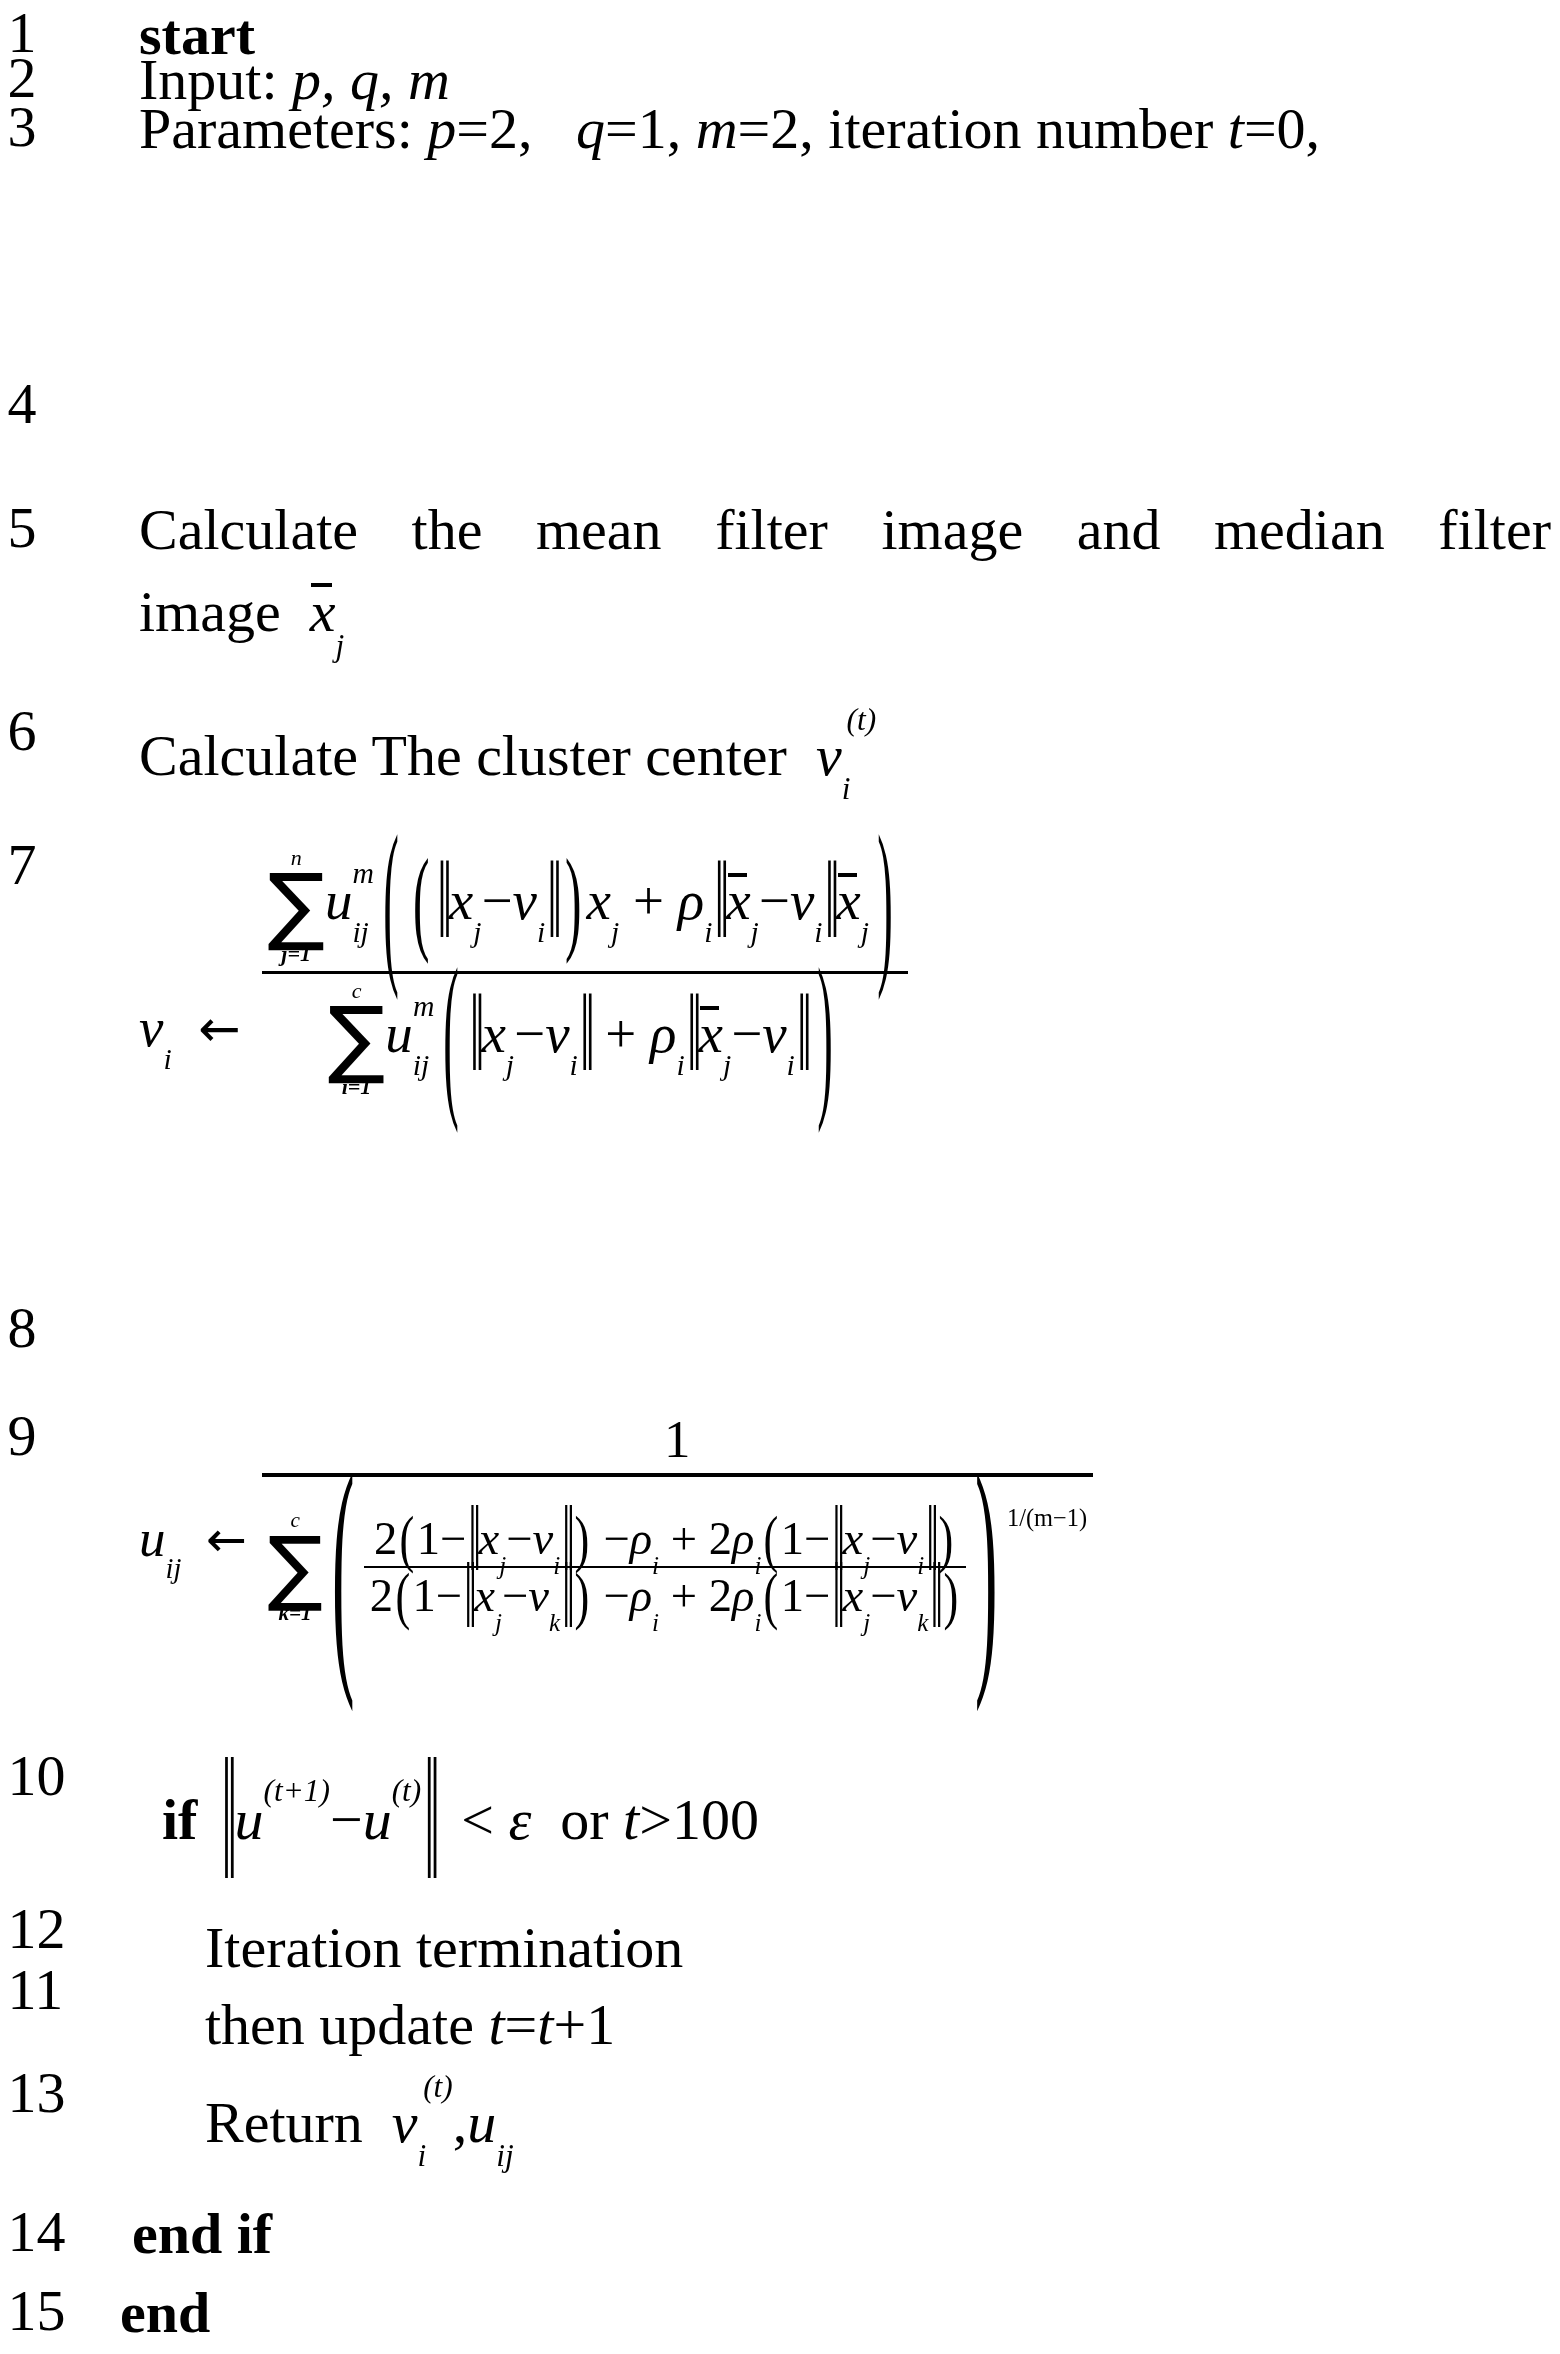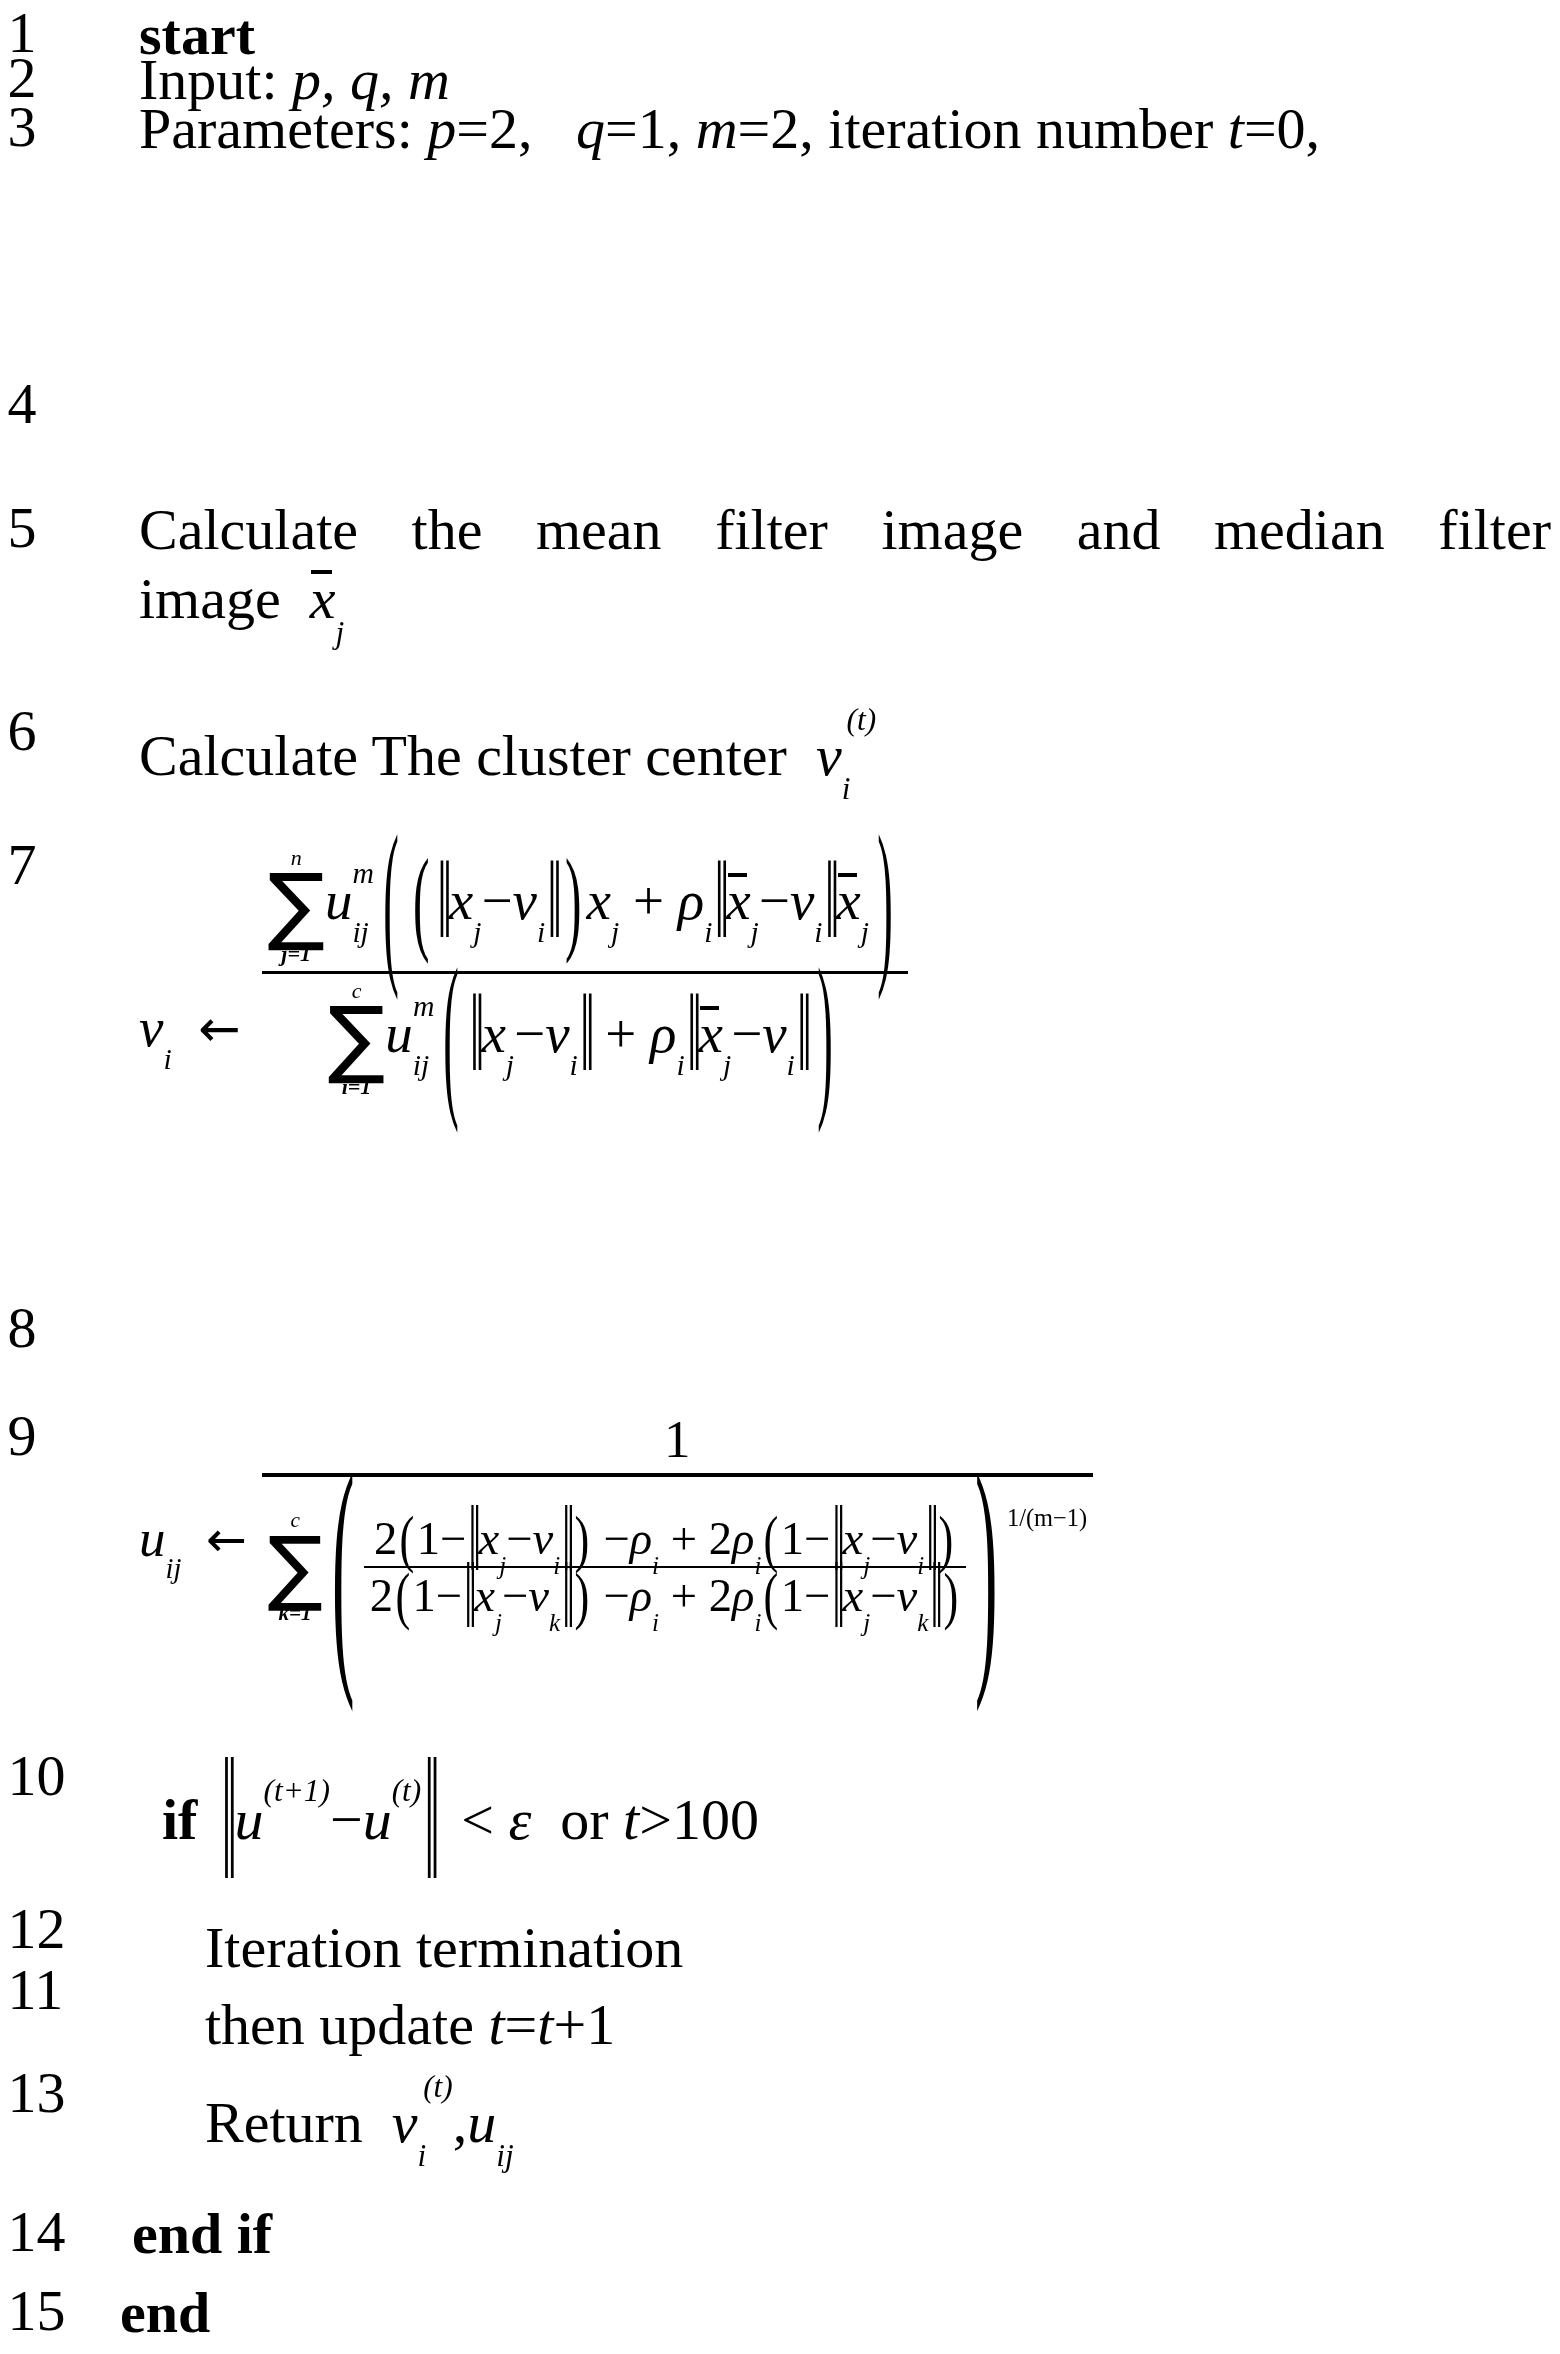--- a/index.html
+++ b/index.html
@@ -179,21 +179,21 @@
     </div>
   </div>
 
   <div class="lineno" style="top:375px;">4</div>
 
   <div class="lineno" style="top:499px;">5</div>
   <div class="content" style="top:499px;">
     <div style="text-align:justify; text-align-last:justify;">
       <span>Calculate the mean filter image and median filter</span>
     </div>
-    <div style="margin-top:6px;">
+    <div style="margin-top:19px;">
       <span>image</span>&nbsp;
       <span class="nowrap">
         <span class="bar">x</span><sub class="itsub">j</sub>
       </span>
     </div>
   </div>
 
   <div class="lineno" style="top:702px;">6</div>
   <div class="content" style="top:725px;">
     <span>Calculate The cluster center</span>&nbsp;

